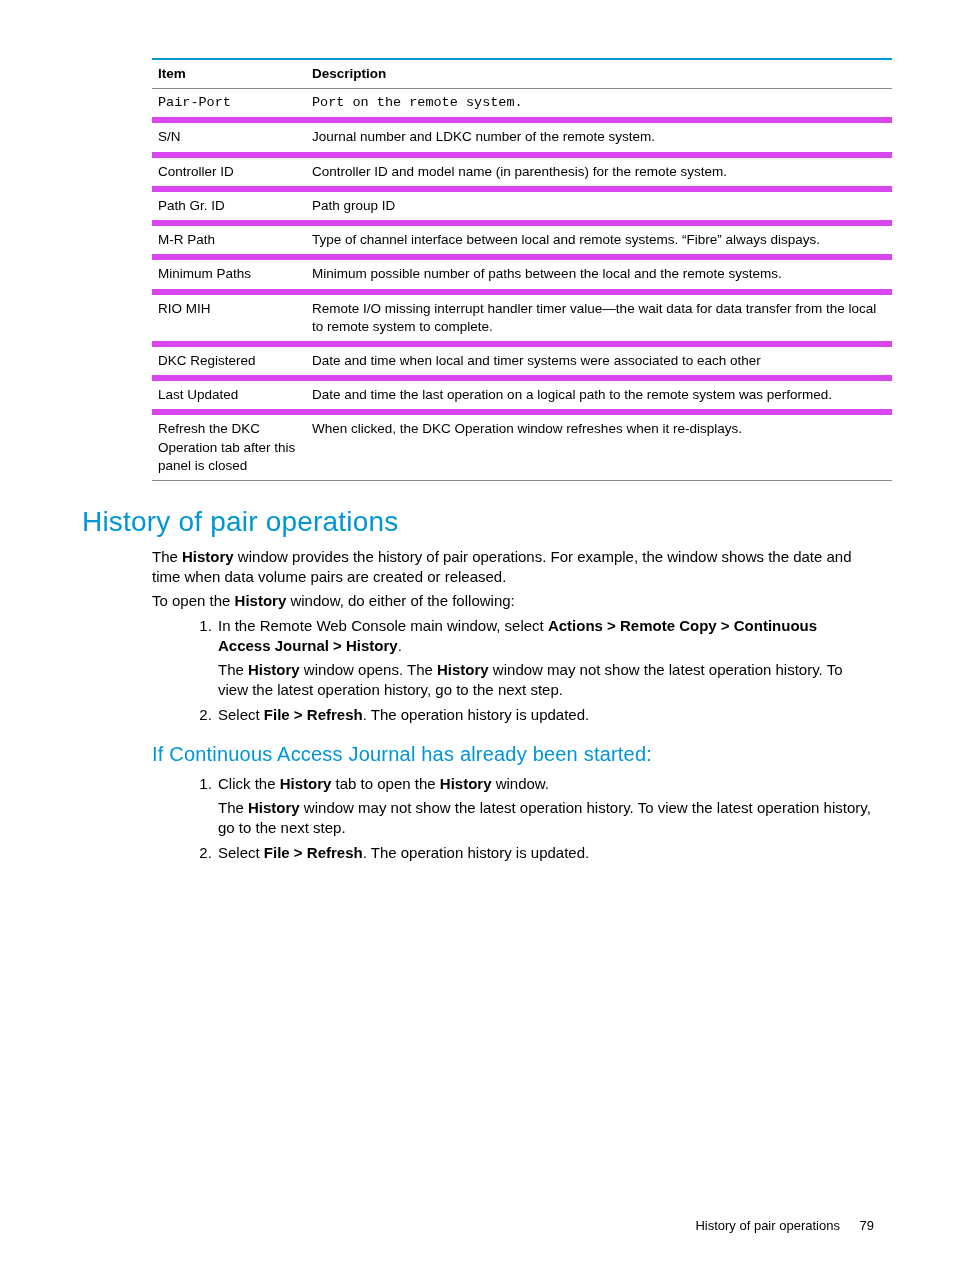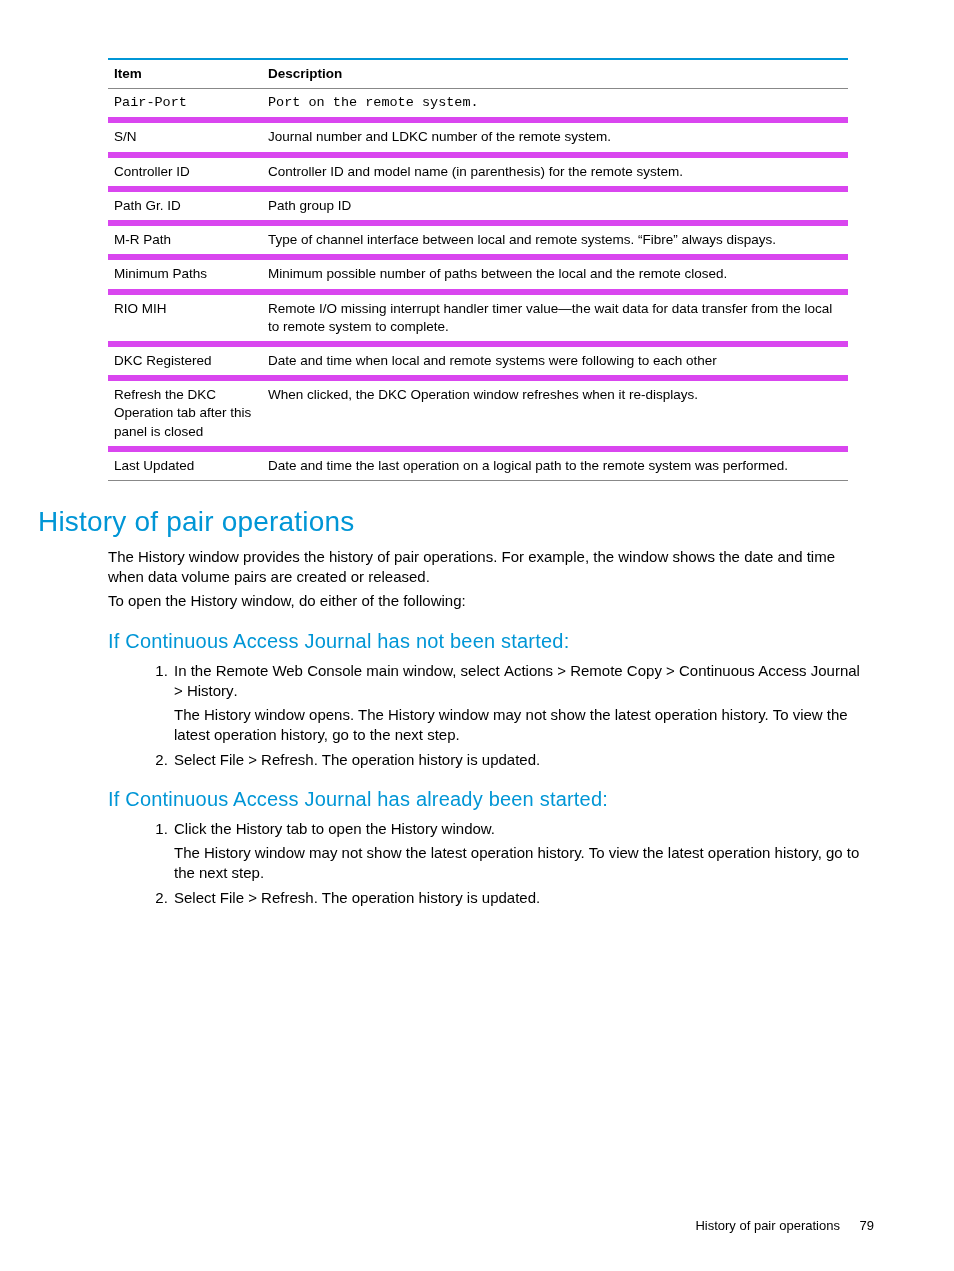--- a/index.html
+++ b/index.html
@@ -10,21 +10,21 @@
     padding: 0;
     background: #fff;
     color: #000;
     width: 954px;
     height: 1271px;
     position: relative;
     font-size: 15px;
     line-height: 1.35;
   }
   .page {
-    padding: 58px 82px 0 38px;
+    padding: 58px 82px 0 82px;
   }
   table.data {
     border-collapse: collapse;
     width: 740px;
     margin-left: 70px;
     border-top: 2px solid #0096d6;
     border-bottom: 1px solid #888;
     font-size: 13.5px;
   }
   table.data th, table.data td {
@@ -69,21 +69,21 @@
     padding-left: 36px;
   }
   ol.steps li {
     margin-bottom: 4px;
     padding-left: 2px;
     margin-left: 28px;
   }
   ol.steps li p {
     margin: 4px 0 0 0;
   }
-  b { font-weight: 400; }
+  b { font-weight: 700; }
   .footer {
     position: absolute;
     bottom: 36px;
     right: 80px;
     font-size: 13px;
   }
   .footer .pnum {
     margin-left: 16px;
   }
 </style>
@@ -115,51 +115,50 @@
       <tr>
           <td>Path Gr. ID</td>
           <td>Path group ID</td>
         </tr>
       <tr>
           <td>M-R Path</td>
           <td>Type of channel interface between local and remote systems. “Fibre” always dispays.</td>
         </tr>
       <tr>
           <td>Minimum Paths</td>
-          <td>Minimum possible number of paths between the local and the remote closed.</td>
+          <td>Minimum possible number of paths between the local and the remote systems.</td>
         </tr>
       <tr>
           <td>RIO MIH</td>
           <td>Remote I/O missing interrupt handler timer value—the wait data for data transfer from the local to remote system to complete.</td>
         </tr>
       <tr>
           <td>DKC Registered</td>
-          <td>Date and time when local and remote systems were following to each other</td>
+          <td>Date and time when local and timer systems were associated to each other</td>
+        </tr>
+      <tr>
+          <td>Last Updated</td>
+          <td>Date and time the last operation on a logical path to the remote system was performed.</td>
         </tr>
       <tr>
           <td>Refresh the DKC Operation tab after this panel is closed</td>
           <td>When clicked, the DKC Operation window refreshes when it re-displays.</td>
-        </tr>
-      <tr>
-          <td>Last Updated</td>
-          <td>Date and time the last operation on a logical path to the remote system was performed.</td>
         </tr>
     </tbody>
   </table>
 
   <h1 class="section">History of pair operations</h1>
 
   <p class="body-text">
     <span>The </span><b>History</b><span> window provides the history of pair operations. For example, the window shows the date and time when data volume pairs are created or released.</span>
   </p>
   <p class="body-text">
     <span>To open the </span><b>History</b><span> window, do either of the following:</span>
   </p>
 
-  <h2 class="subsection">If Continuous Access Journal has not been started:</h2>
 
   <ol class="steps">
     <li>
       <span>In the Remote Web Console main window, select </span><b>Actions &gt; Remote Copy &gt; Continuous Access Journal &gt; History</b><span>.</span>
       <p>
         <span>The </span><b>History</b><span> window opens. The </span><b>History</b><span> window may not show the latest operation history. To view the latest operation history, go to the next step.</span>
       </p>
     </li>
     <li>
       <span>Select </span><b>File &gt; Refresh</b><span>. The operation history is updated.</span>

